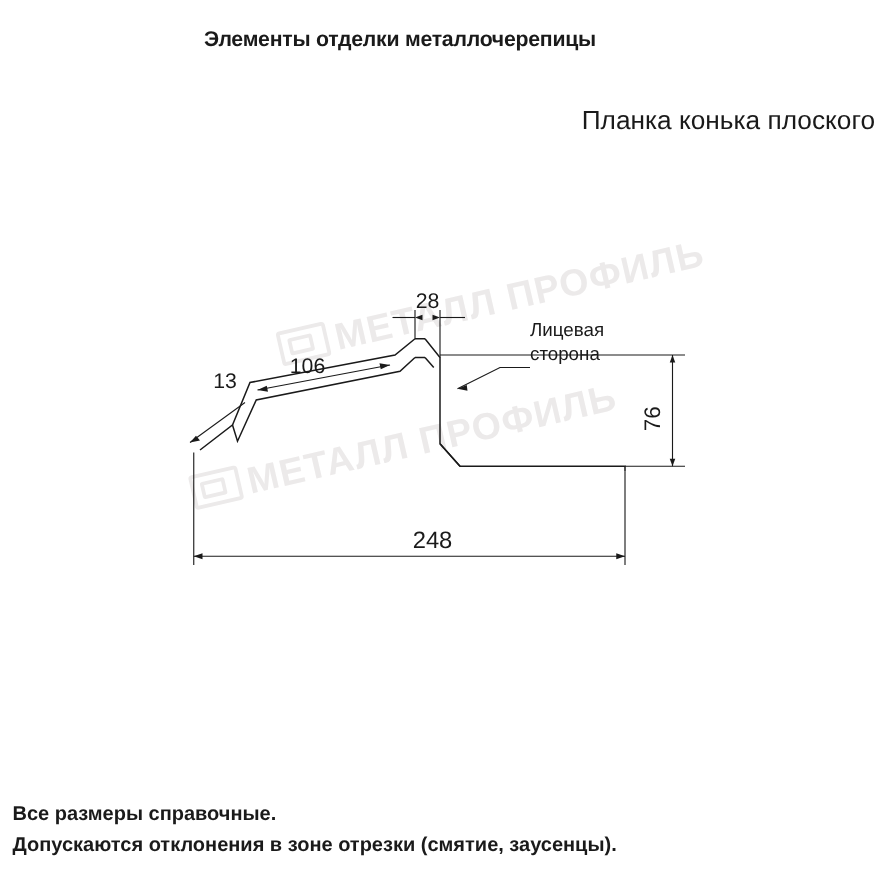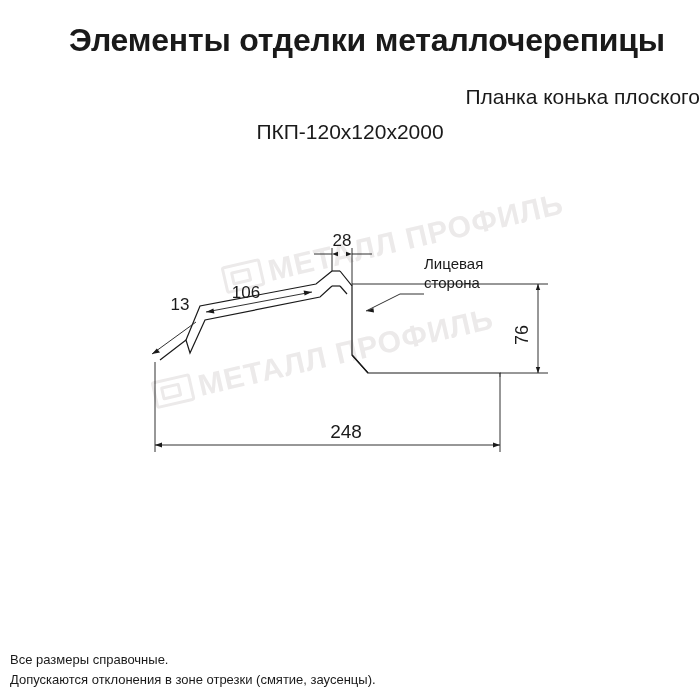--- a/index.html
+++ b/index.html
@@ -19,24 +19,23 @@
     position: relative;
     width: 700px;
     height: 700px;
   }
   .title-main {
     position: absolute;
     top: 22px;
     left: 0;
     width: 640px;
     text-align: center;
-    font-size: 32px;
+    font-size: 17px;
     font-weight: bold;
     letter-spacing: -0.2px;
-    padding-left: 47px;
   }
   .title-sub {
     position: absolute;
     top: 85px;
     left: 0;
     width: 700px;
     text-align: right;
     font-size: 21px;
   }
   .title-code {
@@ -91,38 +90,38 @@
     height: 8px;
     border: 3px solid #eceaea;
     border-radius: 2px;
   }
   .wm1 { left: 220px; top: 95px; }
   .wm2 { left: 150px; top: 210px; }
   .footnotes {
     position: absolute;
     left: 10px;
     bottom: 10px;
-    font-size: 13px;
+    font-size: 16px;
     line-height: 1.55;
     color: #1a1a1a;
+    font-weight: bold;
   }
   .footnotes div { white-space: nowrap; }
   svg text {
     font-family: "Liberation Sans", sans-serif;
     fill: #1a1a1a;
   }
 </style>
 </head>
 <body>
 
 <div class="page">
 
   <div class="title-main">Элементы отделки металлочерепицы</div>
   <div class="title-sub">Планка конька плоского</div>
-  <div class="title-code">ПКП-120x120x2000</div>
 
   <div class="watermarks">
     <div class="wm wm1"><span class="wmbox"></span><span>МЕТАЛЛ ПРОФИЛЬ</span></div>
     <div class="wm wm2"><span class="wmbox"></span><span>МЕТАЛЛ ПРОФИЛЬ</span></div>
   </div>
 
   <div class="drawing">
     <svg width="700" height="330" viewBox="0 0 700 330">
 
       <g fill="none" stroke="#1a1a1a" stroke-width="1.2">

